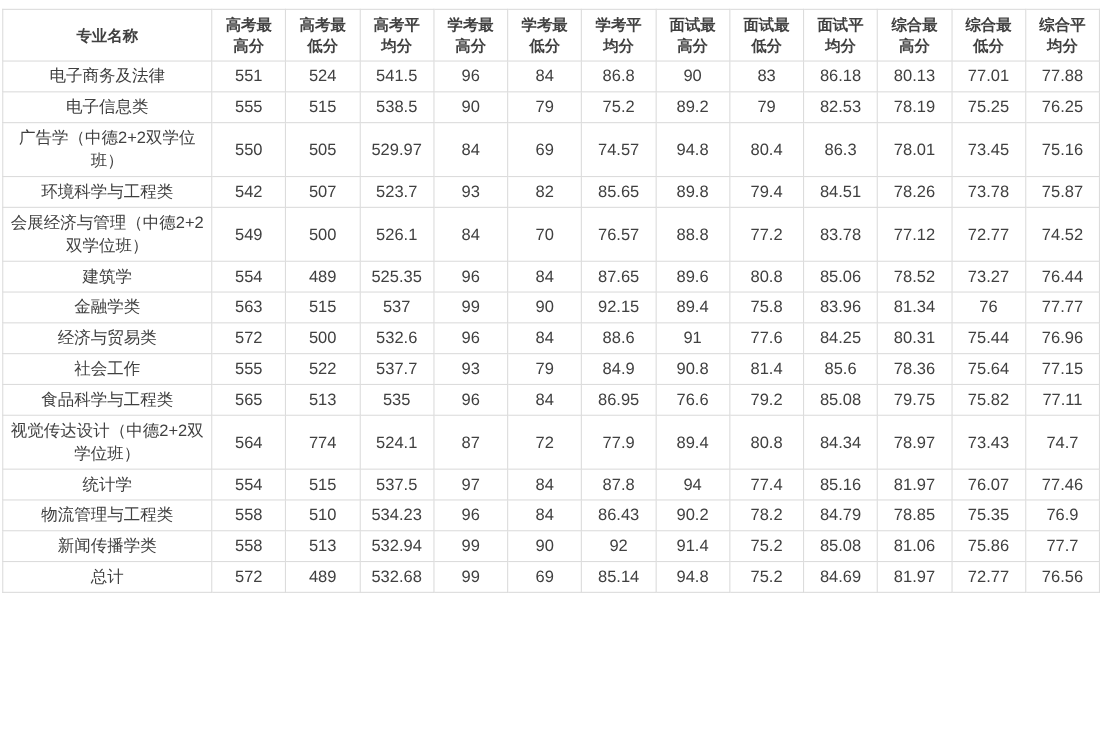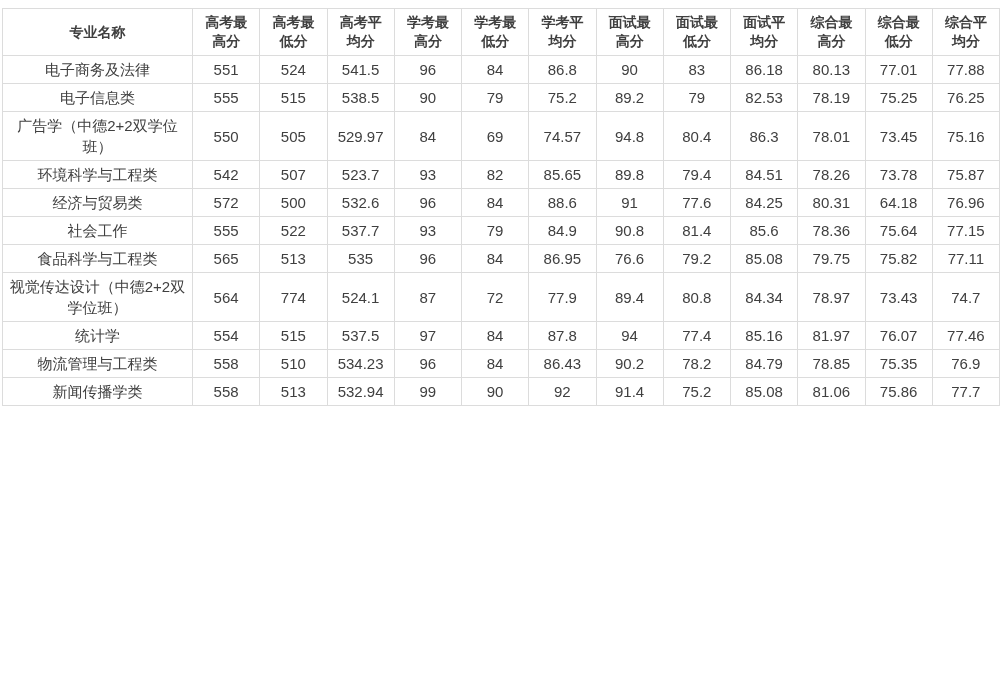--- a/index.html
+++ b/index.html
@@ -143,32 +143,77 @@
           <td>82</td>
           <td>85.65</td>
           <td>89.8</td>
           <td>79.4</td>
           <td>84.51</td>
           <td>78.26</td>
           <td>73.78</td>
           <td>75.87</td>
         </tr>
         <tr>
+          <td class="name-cell">会展经济与管理（中德2+2双学位班）</td>
+          <td>549</td>
+          <td>500</td>
+          <td>526.1</td>
+          <td>84</td>
+          <td>70</td>
+          <td>76.57</td>
+          <td>88.8</td>
+          <td>77.2</td>
+          <td>83.78</td>
+          <td>77.12</td>
+          <td>72.77</td>
+          <td>74.52</td>
+        </tr>
+        <tr>
+          <td class="name-cell">建筑学</td>
+          <td>554</td>
+          <td>489</td>
+          <td>525.35</td>
+          <td>96</td>
+          <td>84</td>
+          <td>87.65</td>
+          <td>89.6</td>
+          <td>80.8</td>
+          <td>85.06</td>
+          <td>78.52</td>
+          <td>73.27</td>
+          <td>76.44</td>
+        </tr>
+        <tr>
+          <td class="name-cell">金融学类</td>
+          <td>563</td>
+          <td>515</td>
+          <td>537</td>
+          <td>99</td>
+          <td>90</td>
+          <td>92.15</td>
+          <td>89.4</td>
+          <td>75.8</td>
+          <td>83.96</td>
+          <td>81.34</td>
+          <td>76</td>
+          <td>77.77</td>
+        </tr>
+        <tr>
           <td class="name-cell">经济与贸易类</td>
           <td>572</td>
           <td>500</td>
           <td>532.6</td>
           <td>96</td>
           <td>84</td>
           <td>88.6</td>
           <td>91</td>
           <td>77.6</td>
           <td>84.25</td>
           <td>80.31</td>
-          <td>64.18</td>
+          <td>75.44</td>
           <td>76.96</td>
         </tr>
         <tr>
           <td class="name-cell">社会工作</td>
           <td>555</td>
           <td>522</td>
           <td>537.7</td>
           <td>93</td>
           <td>79</td>
           <td>84.9</td>
@@ -247,15 +292,30 @@
           <td>99</td>
           <td>90</td>
           <td>92</td>
           <td>91.4</td>
           <td>75.2</td>
           <td>85.08</td>
           <td>81.06</td>
           <td>75.86</td>
           <td>77.7</td>
         </tr>
+        <tr>
+          <td class="name-cell">总计</td>
+          <td>572</td>
+          <td>489</td>
+          <td>532.68</td>
+          <td>99</td>
+          <td>69</td>
+          <td>85.14</td>
+          <td>94.8</td>
+          <td>75.2</td>
+          <td>84.69</td>
+          <td>81.97</td>
+          <td>72.77</td>
+          <td>76.56</td>
+        </tr>
       </tbody>
   </table>
 </div>
 
 </body></html>

